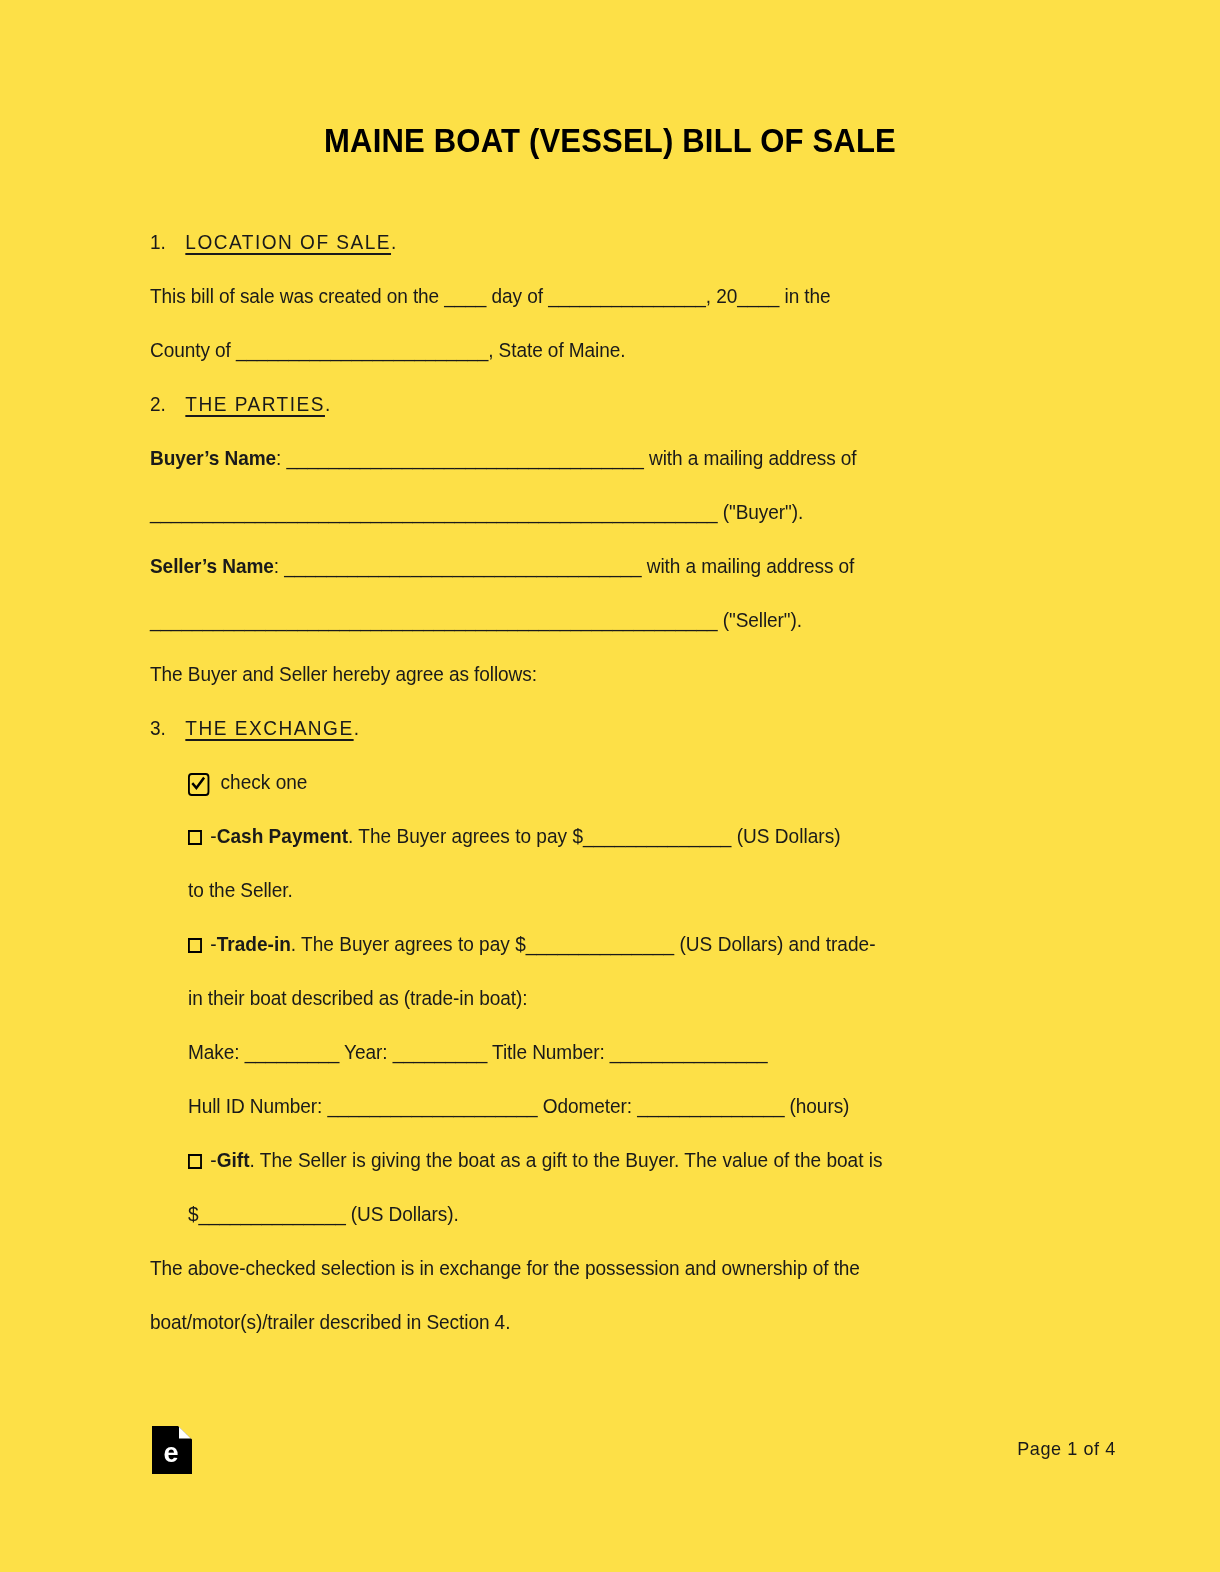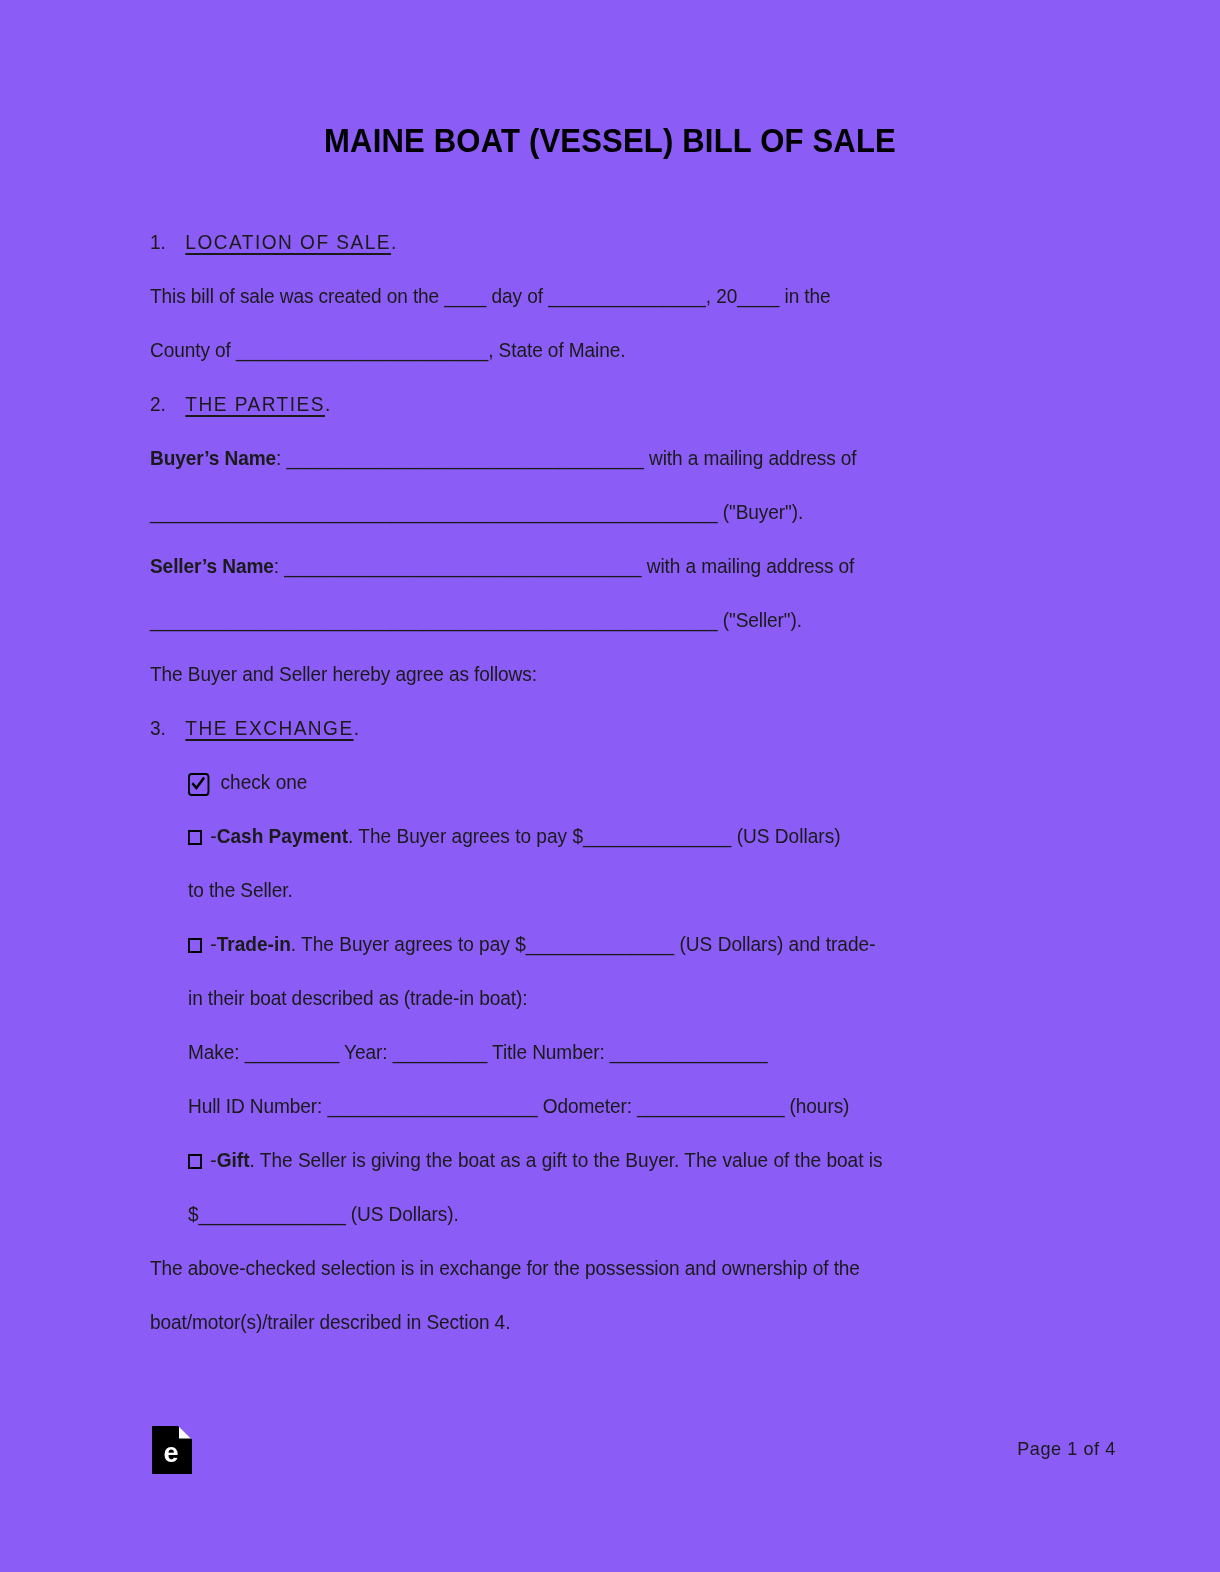--- a/index.html
+++ b/index.html
@@ -13,21 +13,21 @@
     position: relative;
     font-family: "Liberation Sans", sans-serif;
     color: #000000;
     -webkit-font-smoothing: antialiased;
   }
 
   .page {
     position: relative;
     width: 1220px;
     height: 1572px;
-    background: #8b5cf6;
+    background: #fde047;
     box-sizing: border-box;
   }
 
   
   .doc-title {
     position: absolute;
     top: 122px;
     left: 0;
     width: 1220px;
     text-align: center;

